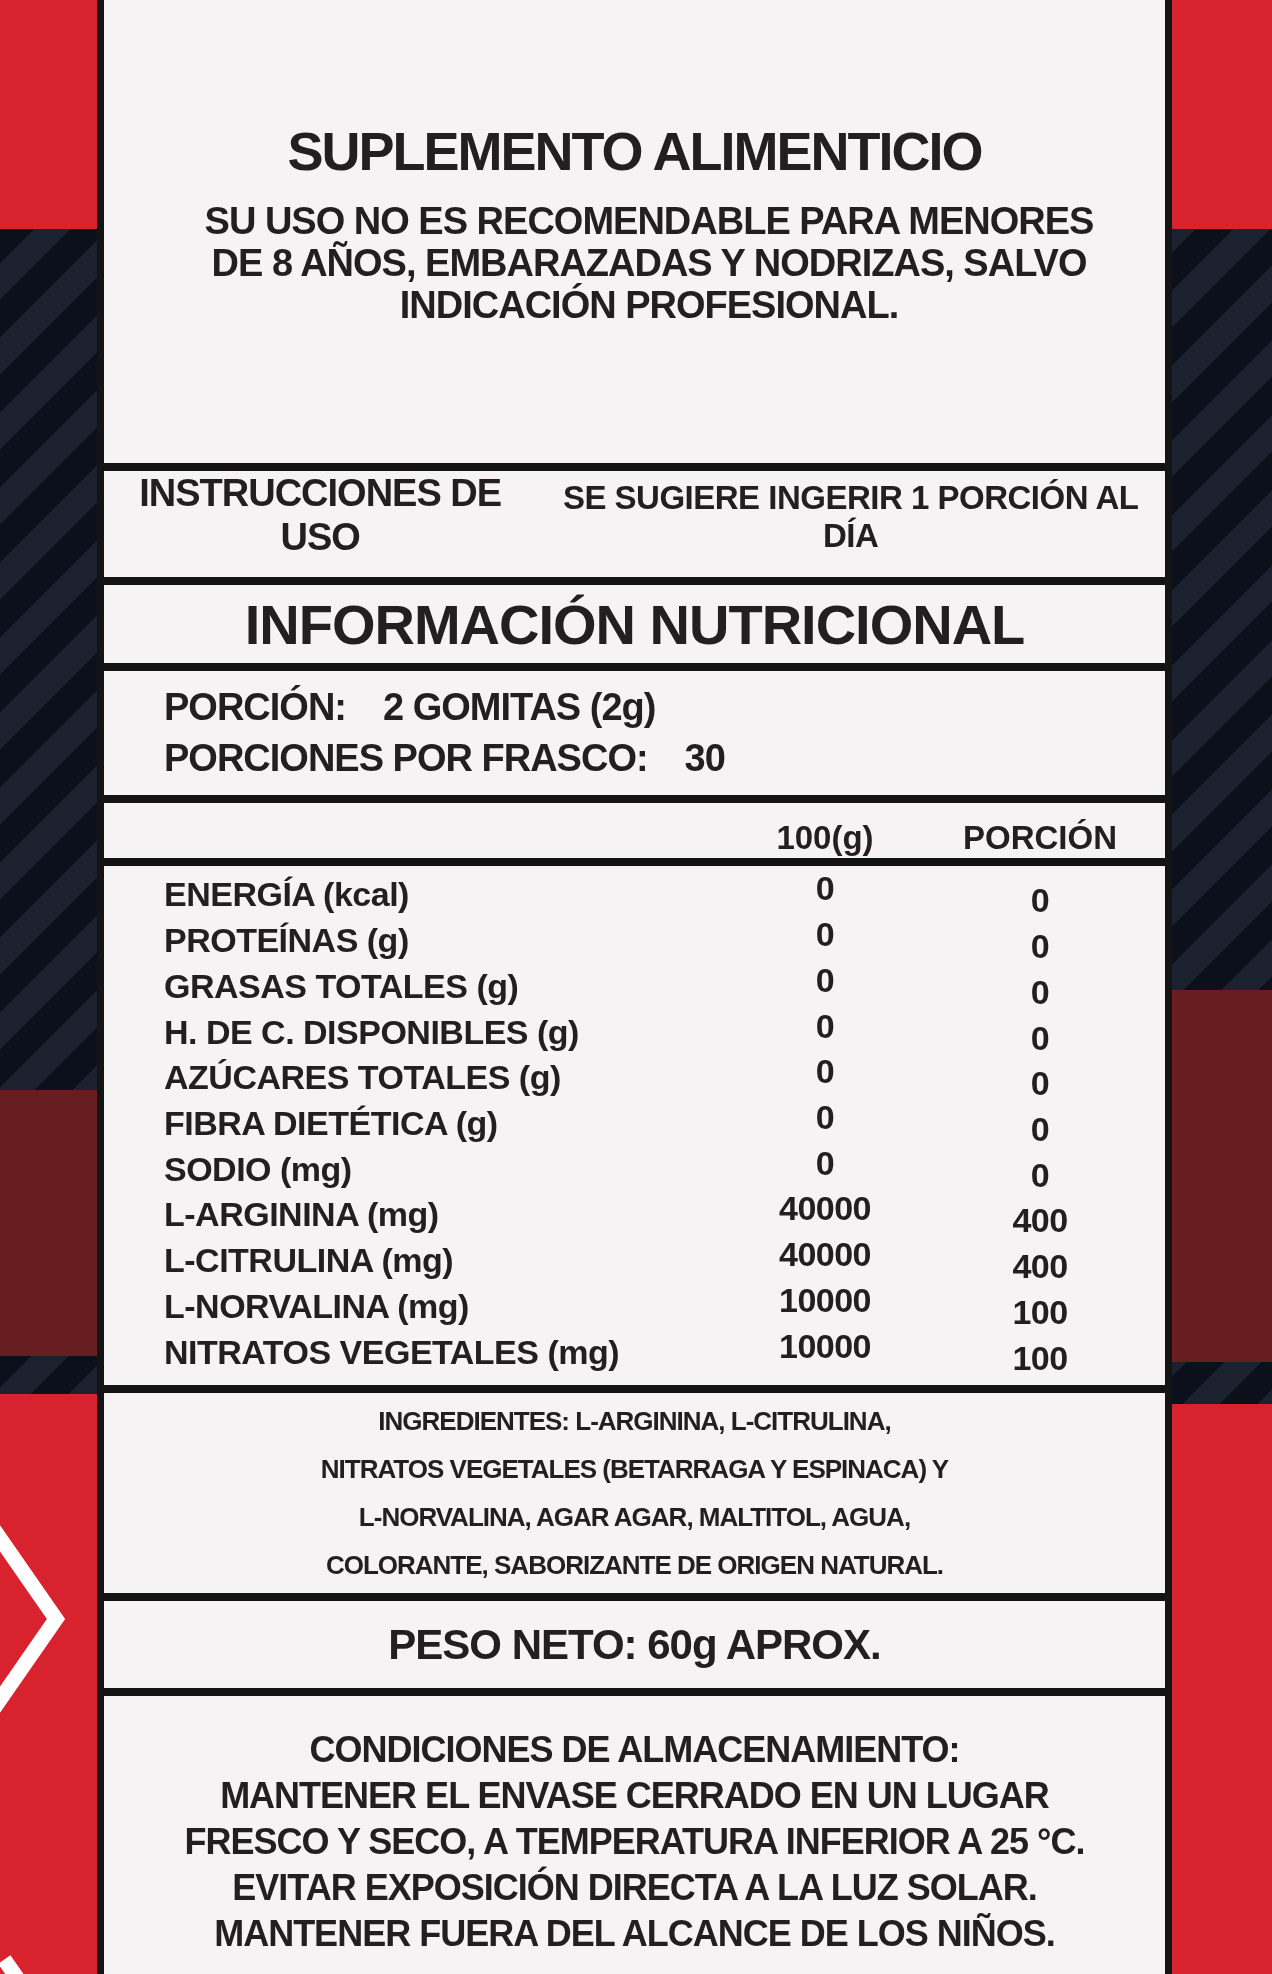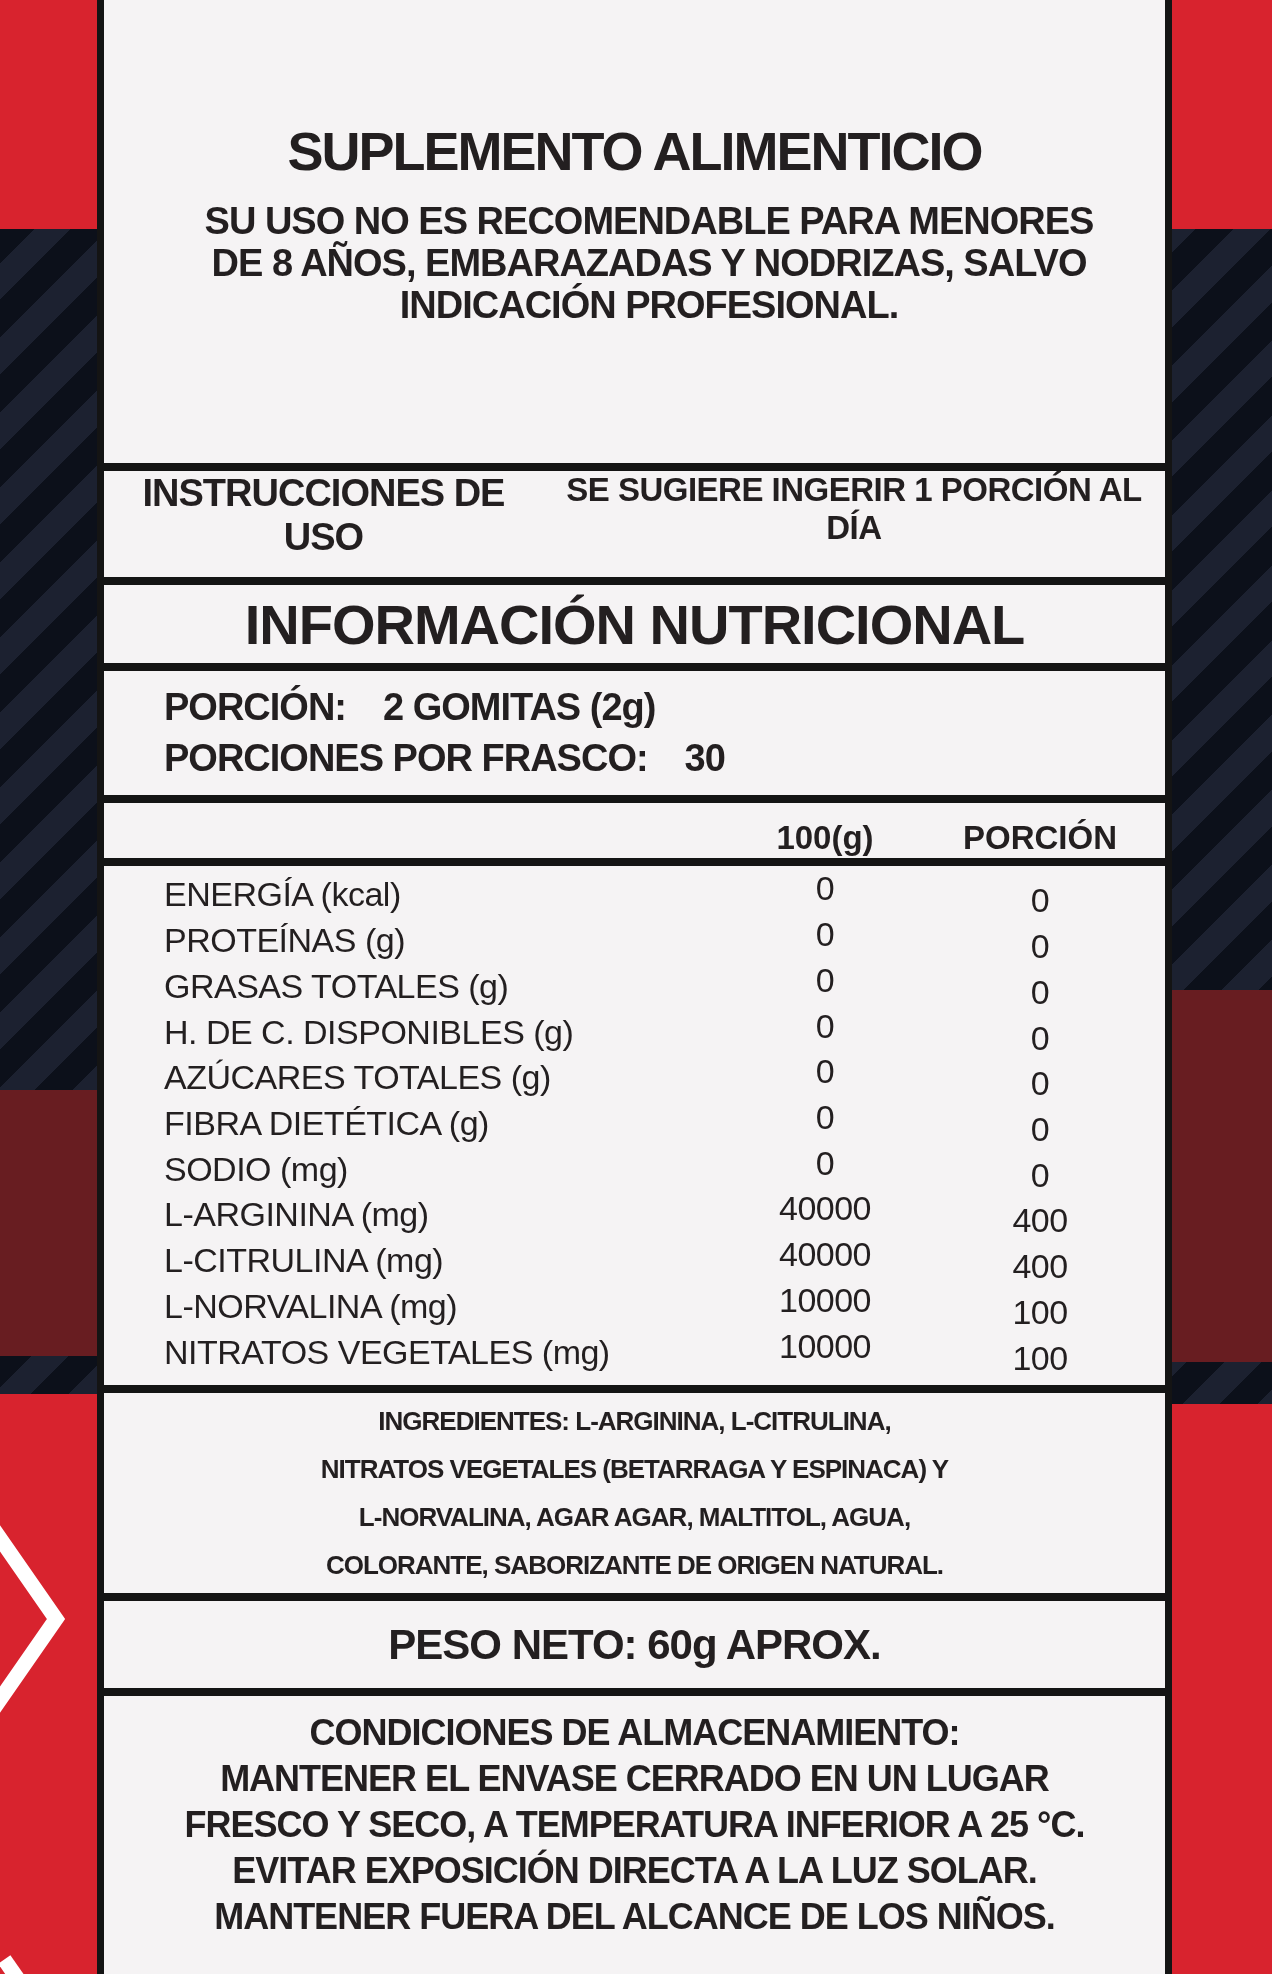--- a/index.html
+++ b/index.html
@@ -32,46 +32,46 @@
   }
   .divider{height:8px;background:#141414;flex:0 0 auto;}
   section{flex:0 0 auto;box-sizing:border-box;}
 
   .s-header{height:463px;padding-top:120px;text-align:center;}
   .title{font-size:54px;font-weight:700;letter-spacing:-2px;margin:0 0 18px 0;}
   .warning{font-size:38px;font-weight:700;letter-spacing:-1px;line-height:42px;margin:0;white-space:pre-line;padding-left:29px;}
 
   .s-instructions{height:106px;display:flex;flex-direction:row;justify-content:center;text-align:center;}
   .instr-h{font-size:38px;font-weight:700;letter-spacing:-1px;margin:0;line-height:44px;}
-  .instr-t{font-size:33px;font-weight:700;letter-spacing:-0.5px;margin:0;line-height:38px;}
+  .instr-t{font-size:33px;font-weight:700;letter-spacing:-0.5px;margin:8px;line-height:38px;}
 
   .s-infonut{height:78px;display:flex;align-items:center;justify-content:center;}
   .infonut-h{font-size:56px;font-weight:700;letter-spacing:-1px;margin:0;}
 
   .s-porcion{height:124px;display:flex;flex-direction:column;justify-content:center;gap:8px;padding:0 65px 0 60px;}
   .kv-row{display:flex;justify-content:flex-start;font-size:38px;font-weight:700;letter-spacing:-1px;gap:37px;}
 
   .s-cols{height:55px;display:flex;align-items:center;padding:15px 20px 0 60px;font-size:33px;font-weight:700;}
   .s-cols .spacer{flex:1;}
   .colh{width:220px;text-align:center;}
   .colh2{width:210px;text-align:center;}
 
   .s-table{height:519px;display:flex;flex-direction:column;justify-content:space-around;padding:6px 20px 10px 60px;}
-  .nrow{display:flex;align-items:center;font-size:34px;font-weight:400;letter-spacing:-0.5px;}
+  .nrow{display:flex;align-items:center;font-size:34px;font-weight:700;letter-spacing:-0.5px;}
   .nname{flex:1;}
   .v100{width:220px;text-align:center;transform:translateY(-6px);}
   .vpor{width:210px;text-align:center;transform:translateY(6px);}
 
   .s-ingredients{height:200px;display:flex;align-items:center;justify-content:center;text-align:center;}
   .ingredients{font-size:26px;font-weight:700;letter-spacing:-1px;line-height:48px;margin:12px;white-space:pre-line;}
 
   .s-peso{height:87px;display:flex;align-items:center;justify-content:center;}
   .peso{font-size:42px;font-weight:700;letter-spacing:-1px;margin:16px;}
 
-  .s-storage{height:278px;display:flex;align-items:flex-start;justify-content:center;text-align:center;padding-top:14px;}
+  .s-storage{height:278px;display:flex;align-items:center;justify-content:center;text-align:center;padding-top:14px;}
   .storage{font-size:36px;font-weight:700;letter-spacing:-1px;line-height:46px;margin:0;white-space:pre-line;}
 </style>
 </head>
 <body>
 
 <div class="stage">
 
   <div class="accent red a-red-tl"></div>
   <div class="accent red a-red-tr"></div>
   <div class="accent maroon a-maroon-l"></div>

